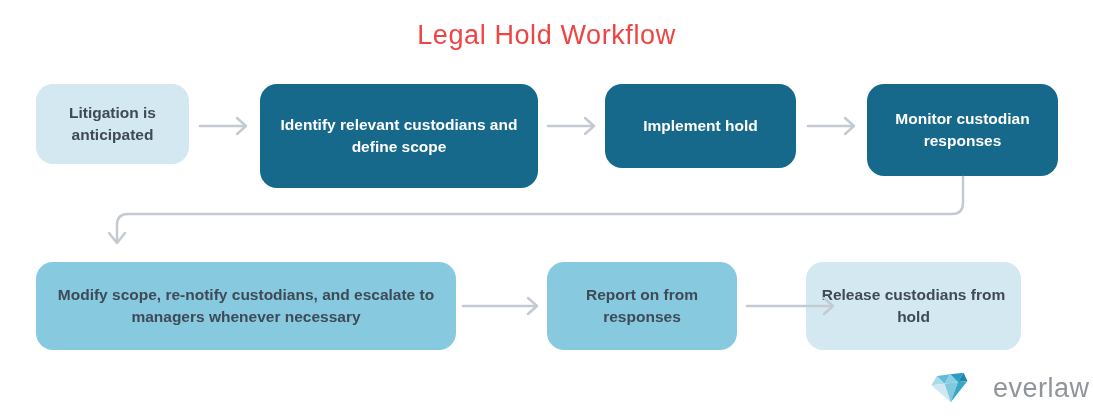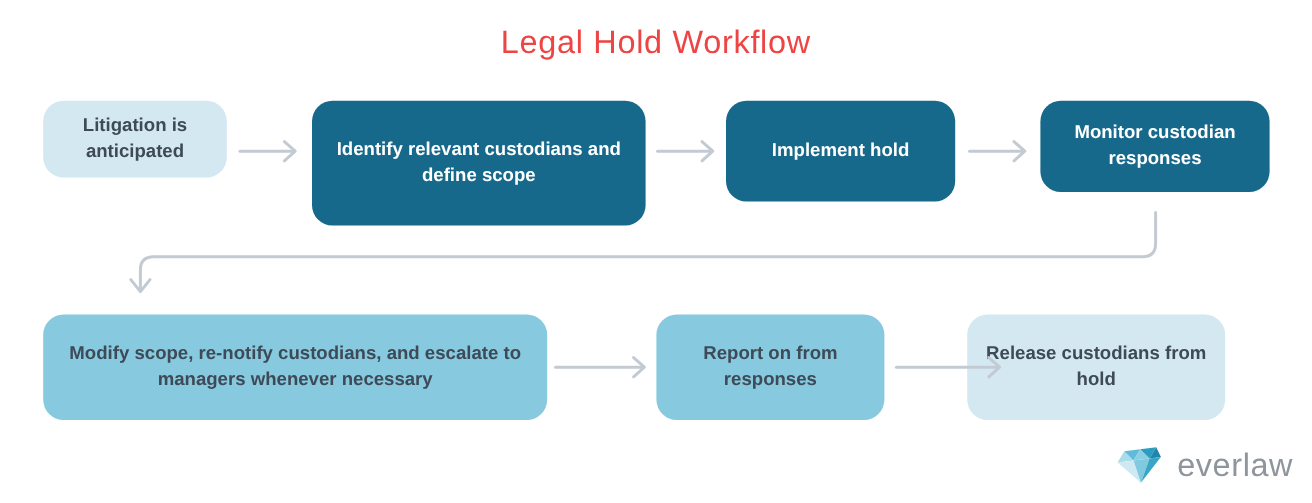--- a/index.html
+++ b/index.html
@@ -13,39 +13,39 @@
   }
   .node {
     position:absolute; border-radius:17px; box-sizing:border-box;
     display:flex; align-items:center; justify-content:center; text-align:center;
     font-size:15.5px; font-weight:700; line-height:1.4; padding:0 14px;
   }
   .node.light  { background:#d3e8f1; color:#3e4a57; }
   .node.medium { background:#87c9de; color:#3e4a57; }
   .node.dark   { background:#17698b; color:#ffffff; }
 
-  .n1 { left:36px;  top:84px;  width:153px; height:64px; }
+  .n1 { left:36px;  top:84px;  width:153px; height:80px; }
   .n2 { left:260px; top:84px;  width:278px; height:104px; padding:0 8px; }
   .n3 { left:605px; top:84px;  width:191px; height:84px; }
-  .n4 { left:867px; top:84px;  width:191px; height:76px; }
+  .n4 { left:867px; top:84px;  width:191px; height:92px; }
   .n5 { left:36px;  top:262px; width:420px; height:88px; padding:0 16px; }
   .n6 { left:547px; top:262px; width:190px; height:88px; padding:0 12px; }
   .n7 { left:806px; top:262px; width:215px; height:88px; }
 
   .arrow { position:absolute; }
   .a1 { left:198px; top:114px; }
   .a2 { left:546px; top:114px; }
   .a3 { left:806px; top:114px; }
   .a4 { left:461px; top:294px; }
   .a5 { left:745px; top:294px; }
 
   .connector { position:absolute; left:0; top:0; pointer-events:none; }
 
   .logo { position:absolute; left:926px; top:368px; display:flex; align-items:center; gap:9px; }
-  .logo-word { font-size:27px; font-weight:400; letter-spacing:0.5px; color:#8e959c; }
+  .logo-word { font-size:27px; font-weight:400; letter-spacing:0.5px; color:#8e959c;margin-left:12px; }
 
   svg { display:block; }
 </style>
 </head>
 <body>
 
 <div class="canvas">
 
   <div class="title">Legal Hold Workflow</div>
 

